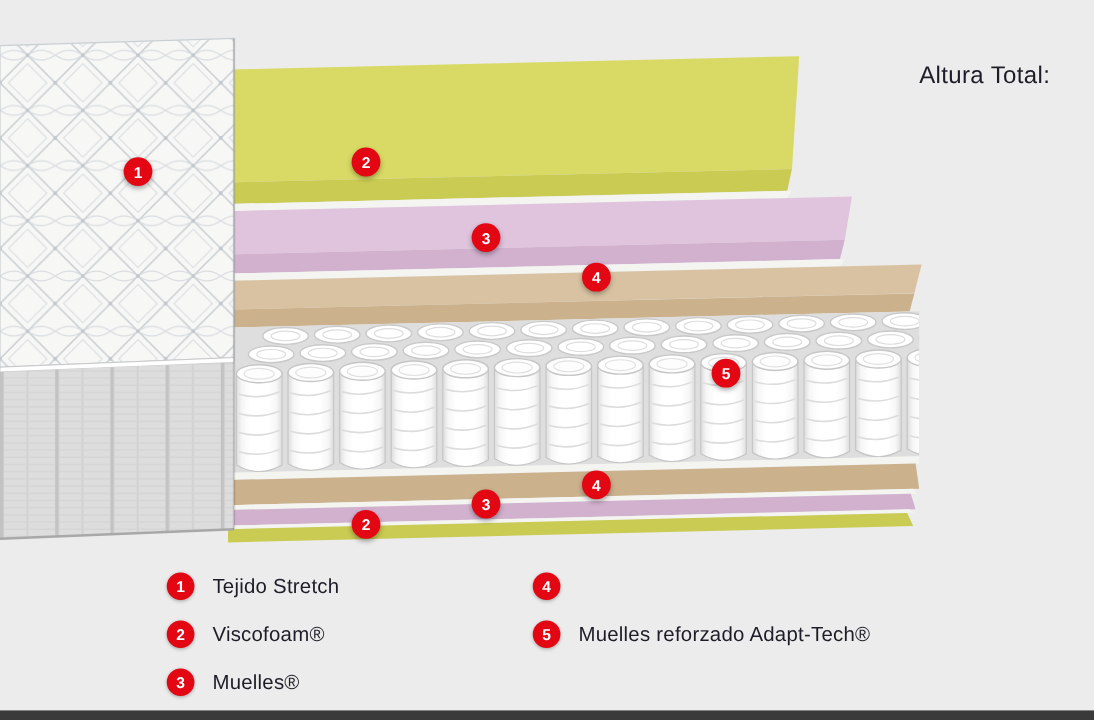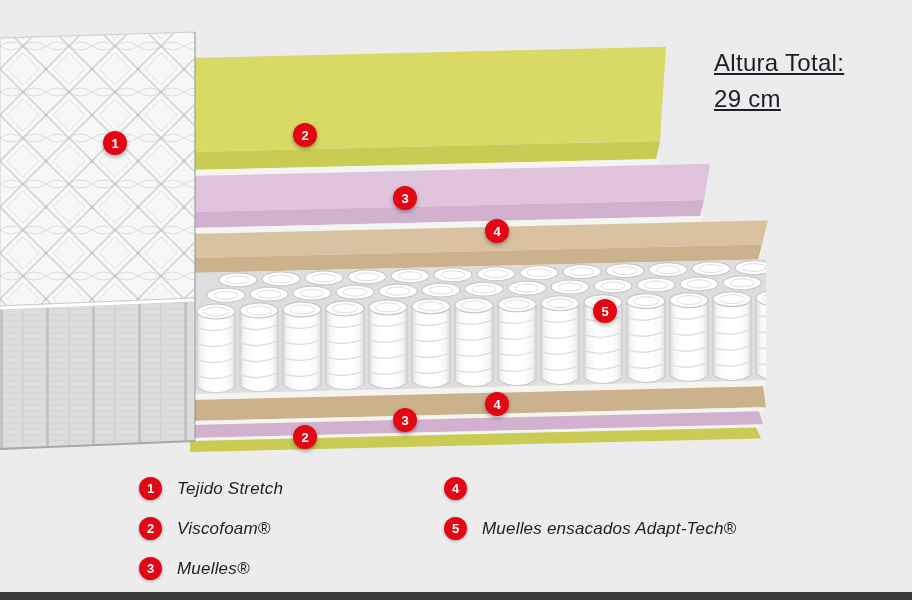--- a/index.html
+++ b/index.html
@@ -14,25 +14,25 @@
   .badge{
     position:absolute;width:24px;height:24px;border-radius:50%;
     background:var(--badge,#e30613);color:#fff;
     display:flex;align-items:center;justify-content:center;
     font-size:13px;font-weight:bold;
     box-shadow:0 2px 4px rgba(0,0,0,.35);
     box-sizing:border-box;
   }
   .legend-item{position:absolute;display:flex;align-items:center;gap:15px;}
   .legend-item .badge{position:static;width:23px;height:23px;flex:0 0 23px;box-shadow:0 1px 3px rgba(0,0,0,.3);}
-  .legend-label{font-size:17px;color:var(--ink,#1d1d27);font-weight:500;letter-spacing:.2px;white-space:nowrap;font-style:italic;}
+  .legend-label{font-size:17px;color:var(--ink,#1d1d27);font-weight:500;letter-spacing:.2px;white-space:nowrap;}
   .title{
-    position:absolute;left:714px;top:45px;
-    font-size:24px;font-weight:500;line-height:36px;
-    color:var(--ink,#1d1d27);letter-spacing:.3px;text-decoration:underline;
+    position:absolute;left:766px;top:45px;
+    font-size:20px;font-weight:500;line-height:36px;
+    color:var(--ink,#1d1d27);letter-spacing:.3px;
   }
   .bottombar{position:absolute;left:0;bottom:0;width:100%;height:8px;background:var(--bar,#3a3a3a);}
 </style>
 </head>
 <body>
 
 <div class="stage">
 
   <svg id="diagram" width="912" height="600" viewBox="0 0 912 600">
     <defs>
@@ -244,21 +244,20 @@
       <polygon points="0,38 195,32 195,298 0,306" fill="url(#quilt)" stroke="#c9cfd3" stroke-width="1"></polygon>
       <polygon points="0,306 195,298 195,302 0,310" fill="#ffffff" stroke="#bdbdbd" stroke-width="0.6"></polygon>
       <polygon points="0,310 195,302 195,441 0,449" fill="url(#knit)"></polygon>
       <path d="M0,449 L195,441" stroke="#a8a8a8" stroke-width="2" fill="none"></path>
       <path d="M195,32 L195,441" stroke="rgba(0,0,0,0.14)" stroke-width="2" fill="none"></path>
     </g>
   </svg>
 
   <div class="title">
     <div>Altura Total:</div>
-    <div>29 cm</div>
   </div>
 
   <div id="markers">
       <div class="badge" style="left: 103px; top: 131px;">1</div>
       <div class="badge" style="left: 293px; top: 123px;">2</div>
       <div class="badge" style="left: 393px; top: 186px;">3</div>
       <div class="badge" style="left: 485px; top: 219px;">4</div>
       <div class="badge" style="left: 593px; top: 299px;">5</div>
       <div class="badge" style="left: 485px; top: 392px;">4</div>
       <div class="badge" style="left: 393px; top: 408px;">3</div>
@@ -275,18 +274,18 @@
       </div>
       <div class="legend-item" style="left: 139px; top: 557px;">
         <span class="badge">3</span>
         <span class="legend-label">Muelles®</span>
       </div>
       <div class="legend-item" style="left: 444px; top: 477px;">
         <span class="badge">4</span>
       </div>
       <div class="legend-item" style="left: 444px; top: 517px;">
         <span class="badge">5</span>
-        <span class="legend-label">Muelles ensacados Adapt-Tech®</span>
+        <span class="legend-label">Muelles reforzado Adapt-Tech®</span>
       </div>
     </div>
 
   <div class="bottombar"></div>
 </div>
 
 </body></html>

